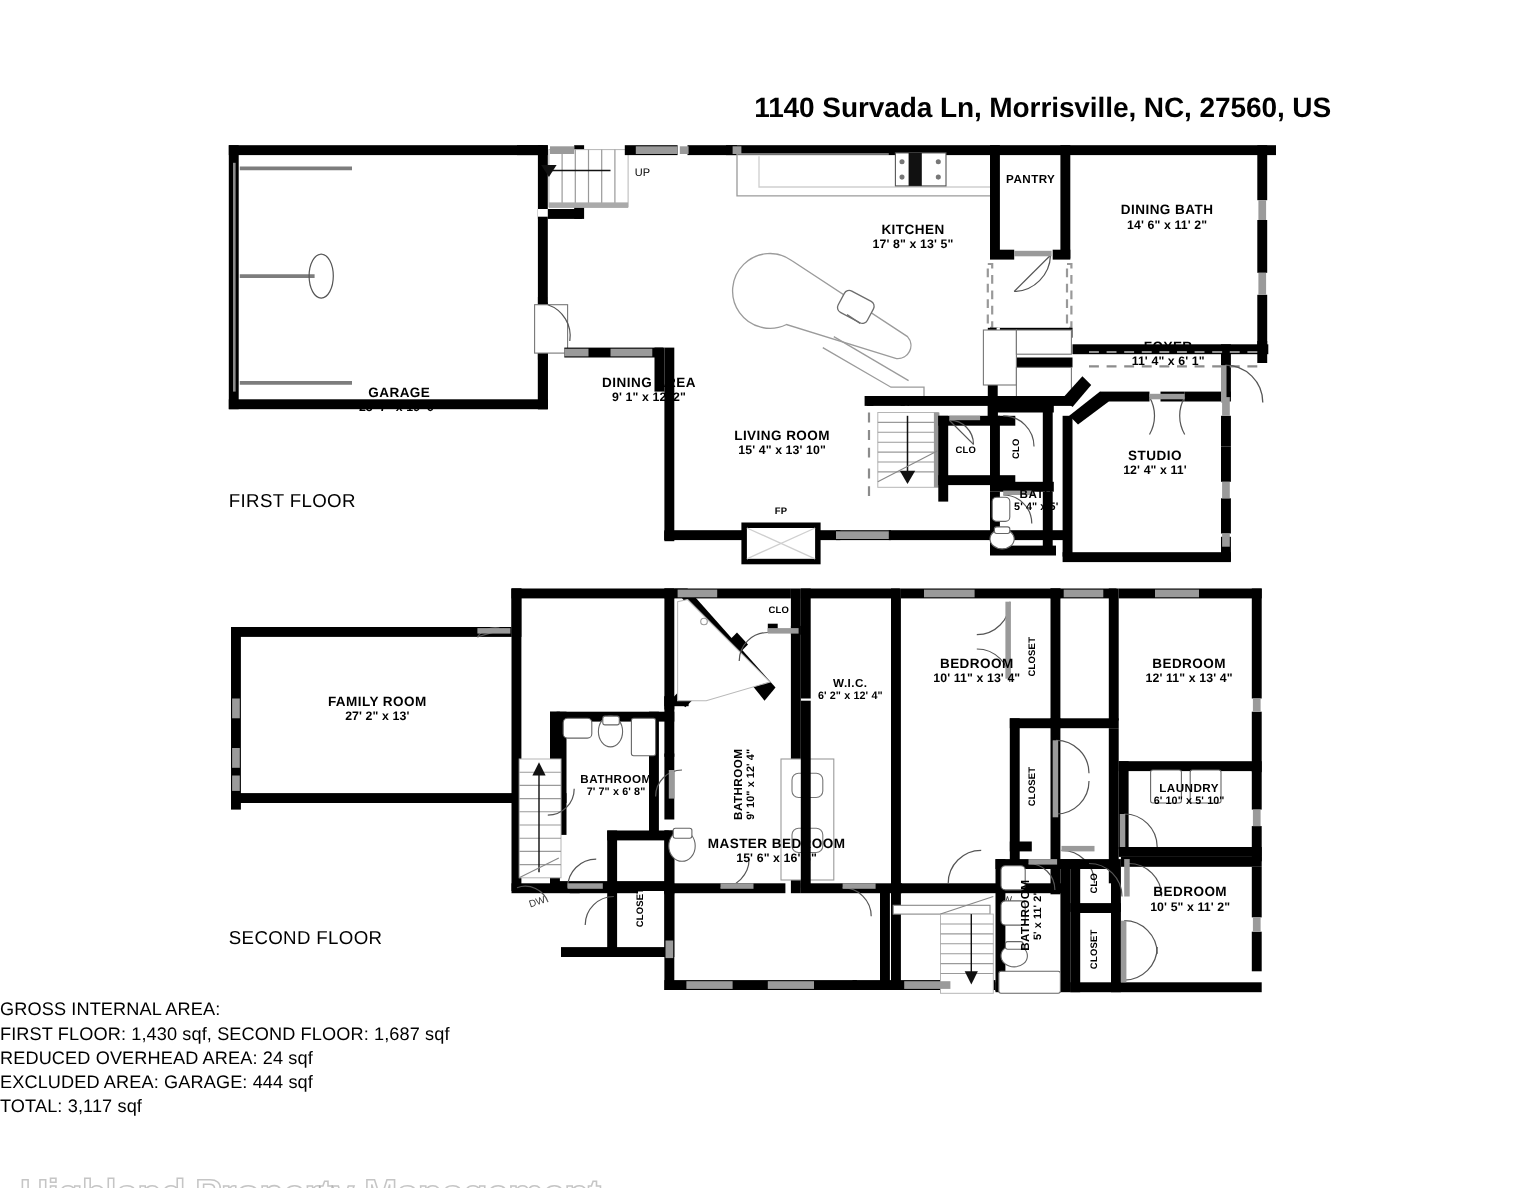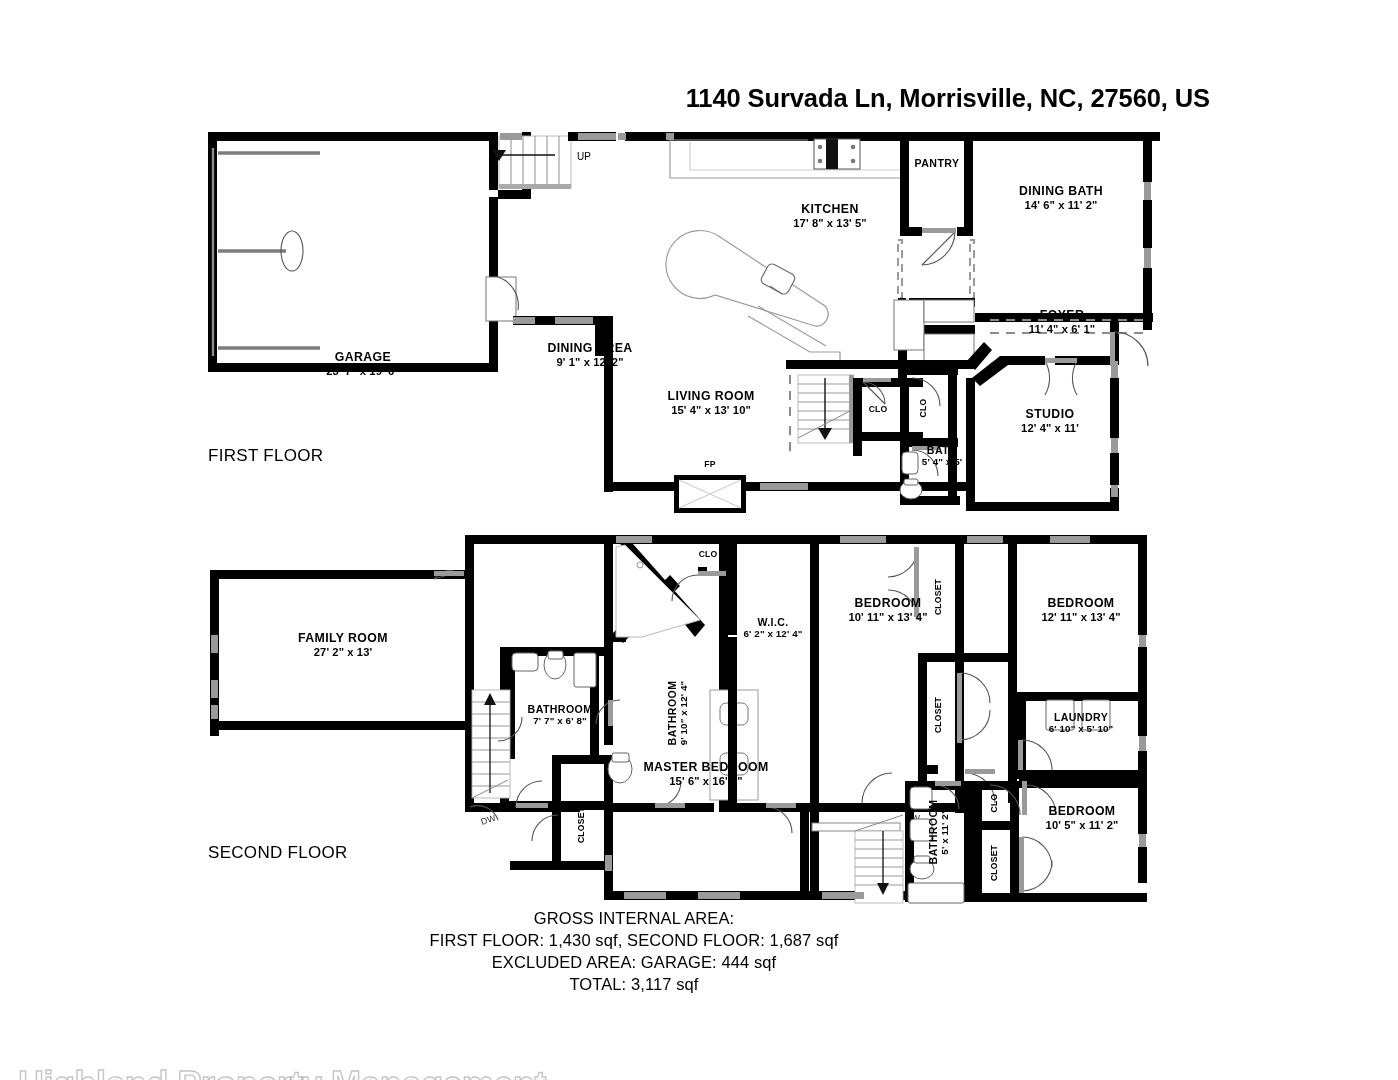--- a/index.html
+++ b/index.html
@@ -39,21 +39,21 @@
   }
   .rname{font-size:12.3px;font-weight:bold;letter-spacing:0.4px;display:block;}
   .rdim{font-size:11.2px;font-weight:bold;letter-spacing:0.1px;display:block;}
   .rlabel.sm .rname{font-size:10.6px;}
   .rlabel.sm .rdim{font-size:9.8px;}
   .rlabel.vert{transform:translate(-50%,-50%) rotate(-90deg);}
   .rlabel.micro .rname{font-size:8.6px;letter-spacing:0.2px;}
 
   
   .area-summary{
-    position:absolute;left:0;right:0;top:908px;text-align:center;
+    position:absolute;left:0;right:0;top:908px;
     font-size:16.5px;line-height:1.33;letter-spacing:0.1px;
   }
   .area-summary div{white-space:nowrap;}
 
   
   .disclaimer{
     position:absolute;left:0;right:0;top:1016px;text-align:center;
     font-size:14.2px;line-height:1.55;color:#1b1b1b;
   }
 
@@ -655,20 +655,21 @@
       <span class="rdim">10' 5" x 11' 2"</span>
     </div>
   </div>
 
   <div class="floor-caption" id="cap-first">FIRST FLOOR</div>
   <div class="floor-caption" id="cap-second">SECOND FLOOR</div>
 
   <div class="area-summary">
     <div>GROSS INTERNAL AREA:</div>
     <div>FIRST FLOOR: 1,430 sqf, SECOND FLOOR: 1,687 sqf</div>
+    <div>REDUCED OVERHEAD AREA: 24 sqf</div>
     <div>EXCLUDED AREA: GARAGE: 444 sqf</div>
     <div>TOTAL: 3,117 sqf</div>
   </div>
 
 
   <div class="watermark">Highland Property Management</div>
 
 </div>
 
 </body></html>

